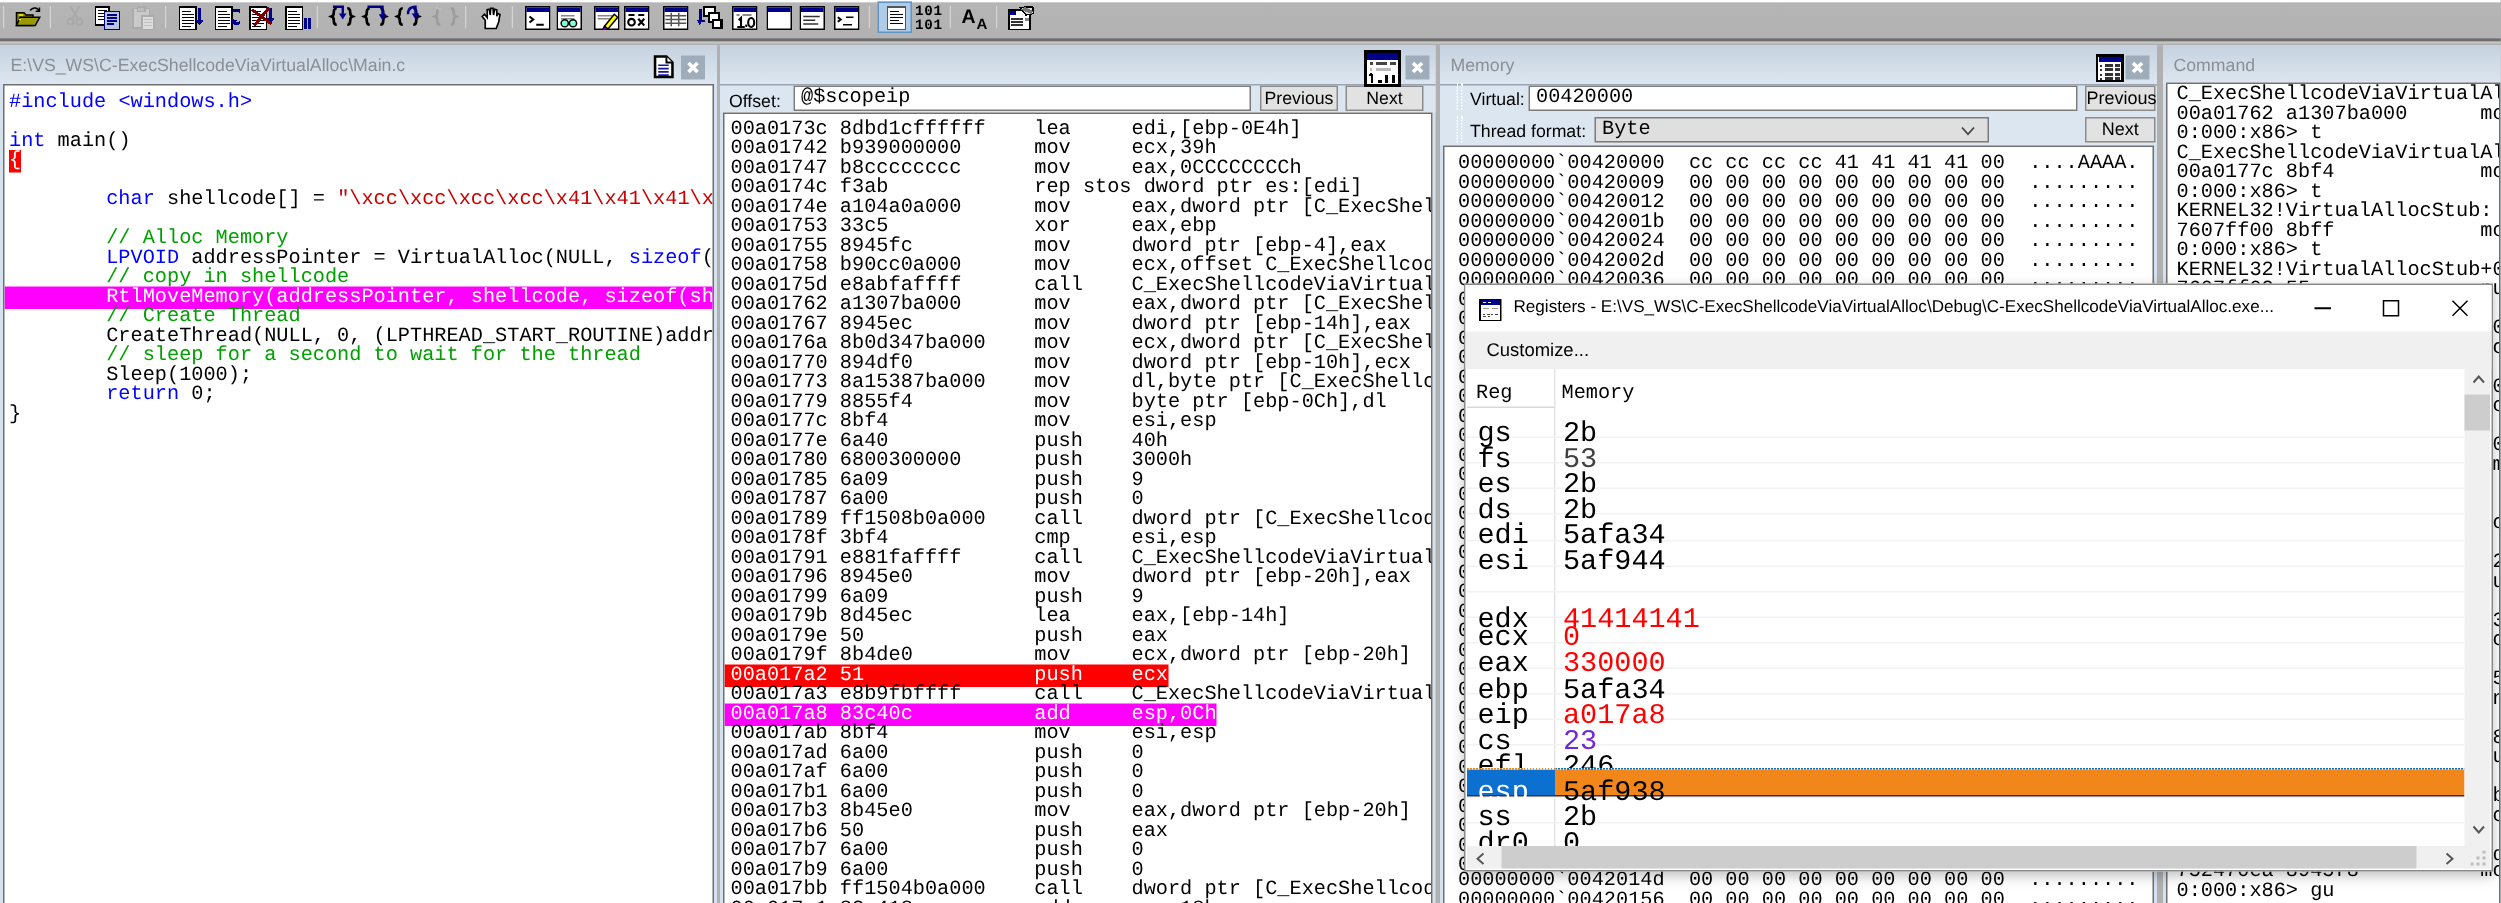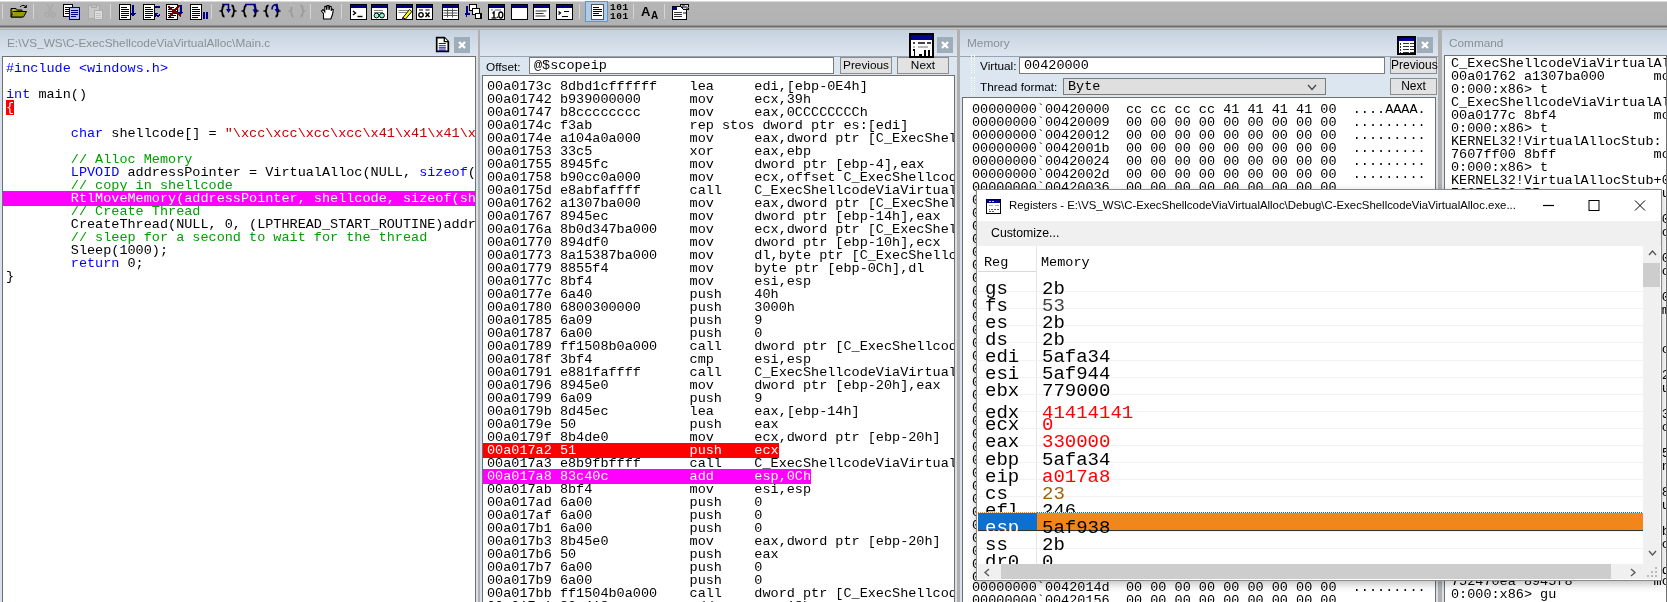--- a/index.html
+++ b/index.html
@@ -501,24 +501,20 @@
       <div class="rval" style="color:#000">2b</div>
     </div>
 <div class="rrow" style="top:152.4px">
       <div class="rname">edi</div>
       <div class="rval" style="color:#000">5afa34</div>
     </div>
 <div class="rrow" style="top:169.5px">
       <div class="rname">esi</div>
       <div class="rval" style="color:#000">5af944</div>
     </div>
-<div class="rrow" style="top:186.6px">
-      <div class="rname">ebx</div>
-      <div class="rval" style="color:#000">779000</div>
-    </div>
 <div class="rrow" style="top:208px">
       <div class="rname">edx</div>
       <div class="rval" style="color:#ff0000">41414141</div>
     </div>
 <div class="rrow" style="top:220.8px">
       <div class="rname">ecx</div>
       <div class="rval" style="color:#ff0000">0</div>
     </div>
 <div class="rrow" style="top:237.9px">
       <div class="rname">eax</div>
@@ -527,21 +523,21 @@
 <div class="rrow" style="top:255.0px">
       <div class="rname">ebp</div>
       <div class="rval" style="color:#000">5afa34</div>
     </div>
 <div class="rrow" style="top:272.1px">
       <div class="rname">eip</div>
       <div class="rval" style="color:#ff0000">a017a8</div>
     </div>
 <div class="rrow" style="top:289.2px">
       <div class="rname">cs</div>
-      <div class="rval" style="color:#a16207">23</div>
+      <div class="rval" style="color:#6d28d9">23</div>
     </div>
 <div class="rrow" style="top:306.3px">
       <div class="rname">efl</div>
       <div class="rval" style="color:#000">246</div>
     </div>
 <div class="rrow" style="top:323.4px">
  <div class="rsel-blue"></div>
       <div class="rsel-or"></div>
  <div class="rfocus"></div>
       <div class="rfocus2"></div>

